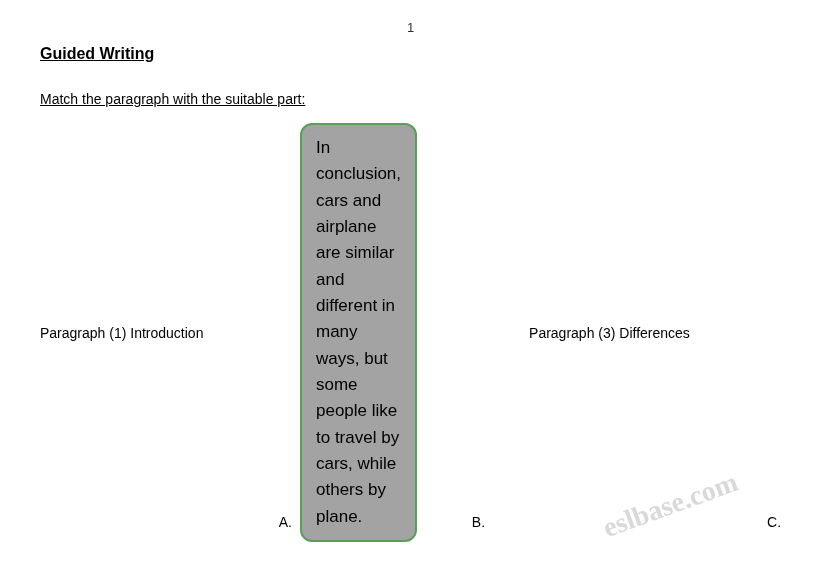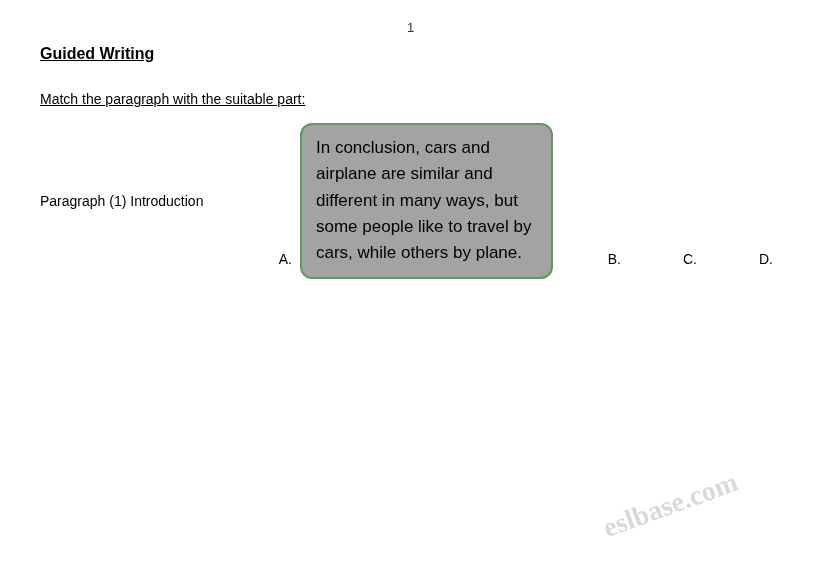--- a/index.html
+++ b/index.html
@@ -115,20 +115,21 @@
       <div class="left-label">Paragraph (1) Introduction</div>
       <div class="letter-label">A.</div>
       <div class="text-box">In conclusion, cars and airplane are similar and different in many ways, but some people like to travel by cars, while others by plane.</div>
     </div>
 
     <div class="row">
       <div class="letter-label">B.</div>
     </div>
 
     <div class="row">
+      <div class="left-label">Paragraph (3) Differences</div>
       <div class="letter-label">C.</div>
     </div>
 
     <div class="row">
       <div class="letter-label">D.</div>
     </div>
 
   </div>
 
   <div class="watermark">eslbase.com</div>

